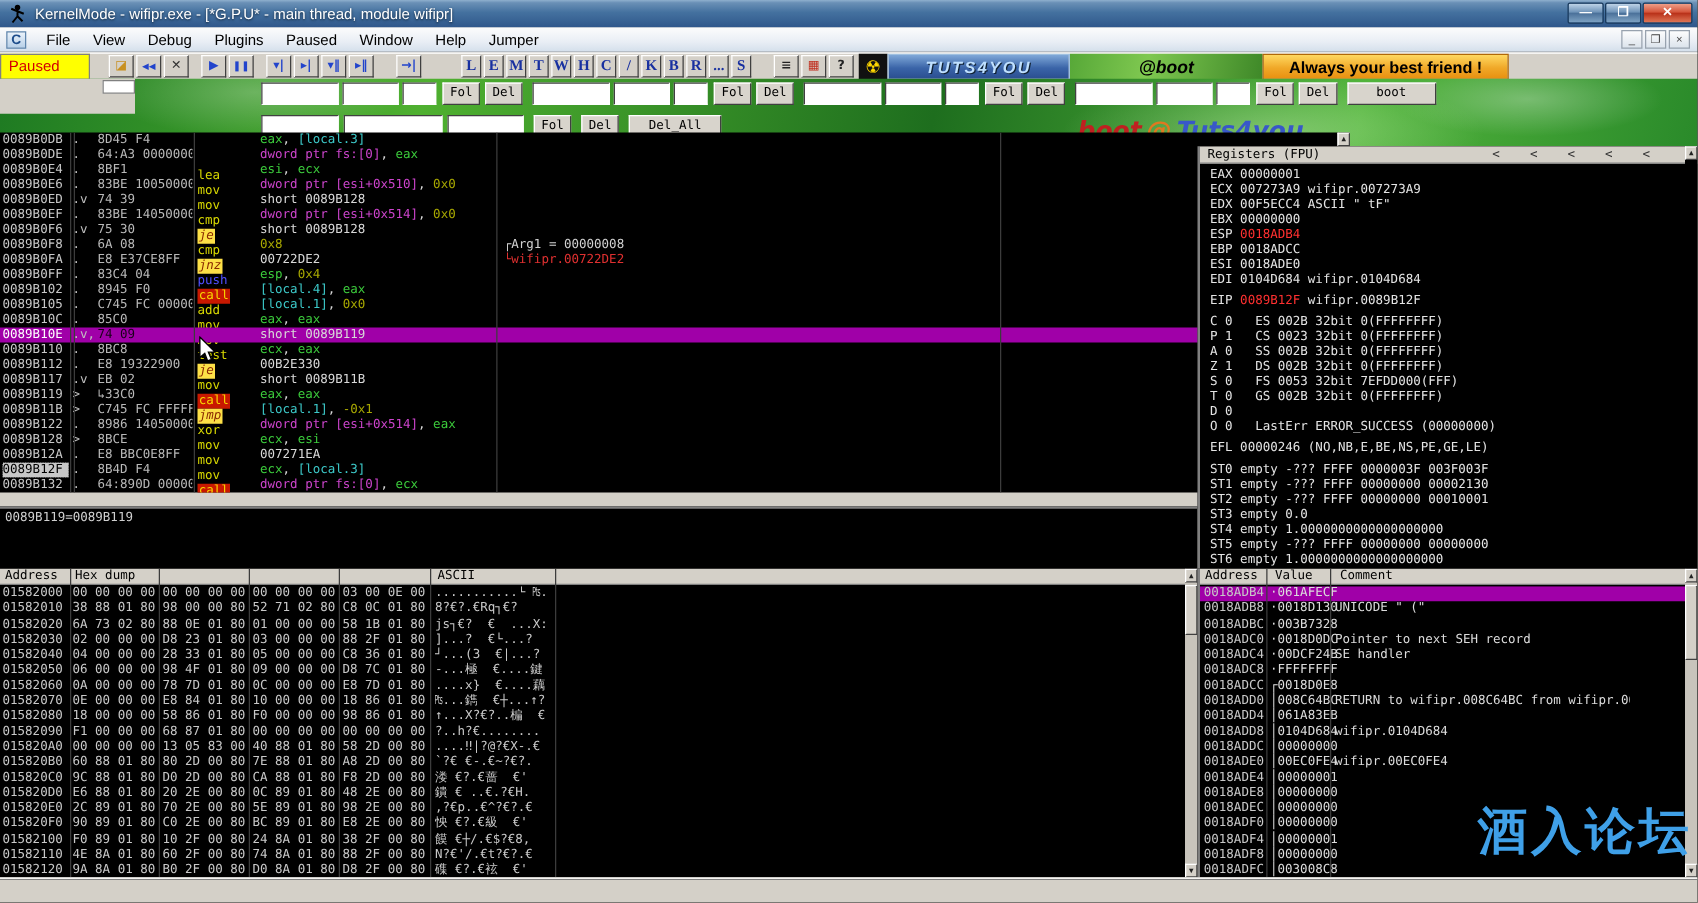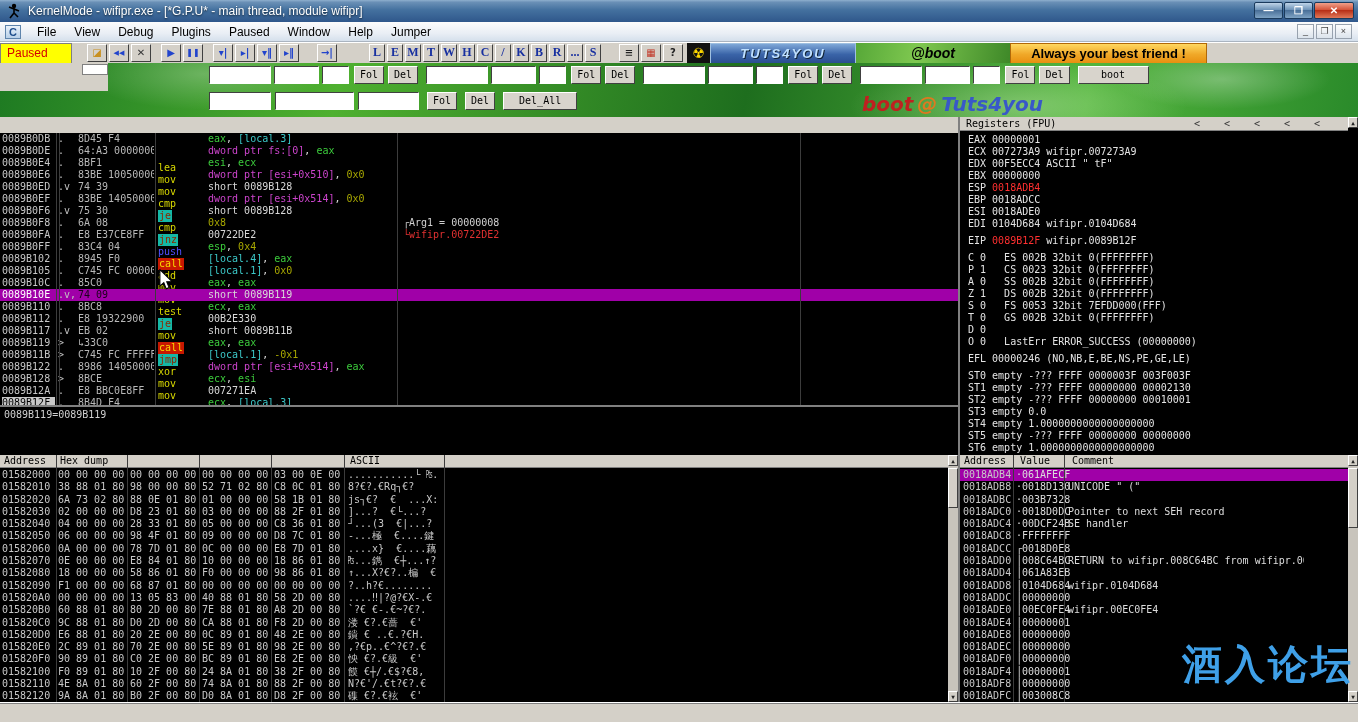--- a/index.html
+++ b/index.html
@@ -78,31 +78,31 @@
   .phead { position:absolute; left:0; top:0; right:0; height:13px; background:#D4D0C8; color:#000;
     border-bottom:1px solid #808080; line-height:12px; }
   .phead span { position:absolute; top:0; }
   .vline { position:absolute; top:0; bottom:0; width:1px; background:#3C3C3C; }
   .scrollv { position:absolute; top:0; bottom:0; right:0; width:10px; background:#C8C4BC; }
   .sarrow { position:absolute; left:0; width:10px; height:11px; background:#D4D0C8;
     border:1px solid; border-color:#fff #404040 #404040 #fff; font-size:6px; line-height:9px; text-align:center; color:#222; }
   .sthumb { position:absolute; left:0; width:10px; background:#D4D0C8; border:1px solid; border-color:#fff #404040 #404040 #fff; }
 
   
-  #disasm { left:0; top:133px; width:1080px; height:288px; }
+  #disasm { left:0; top:106px; width:1080px; height:288px; }
   .drow { position:relative; height:12px; line-height:12px; white-space:pre; }
   .drow.sel { background:#A000A8; }
   .drow.sel .c-addr { color:#FFFFFF; } .drow.sel .c-bytes { color:#1A001A; }
   .c-addr { position:absolute; left:2px; width:53px; color:#C8C8C8; }
   .addr-hl { background:#C8C8C8; color:#000 !important; outline:1px dotted #000; }
   .c-flag { position:absolute; left:58px; width:19px; color:#C0C0C0; overflow:hidden; }
   .c-bytes { position:absolute; left:78px; width:76px; color:#B8B8B8; overflow:hidden; }
   .c-mn { position:absolute; left:158px;margin-top:29px; }
   .m-plain { color:#D8D800; } .m-push { color:#5050FF; }
-  .m-jump { color:#8A2800; background:#14b8a6; padding:0 1px; }
+  .m-jump { color:#8A2800; background:#fde047; padding:0 1px;font-style:italic; }
   .m-call { color:#F8D800; background:#C81800; padding:0 1px; }
   .c-ops { position:absolute; left:208px; }
   .op-t { color:#D8D8D8; } .op-r { color:#3CCC3C; } .op-m { color:#CC44CC; }
   .op-l { color:#3CC8C8; } .op-n { color:#A8A800; }
   .c-cmt { position:absolute; left:403px; width:540px; overflow:hidden; }
   .cmt-t { color:#D0D0D0; } .cmt-r { color:#E03030; }
 
   #infoline { left:0; top:405px; width:958px; height:50px; border-top:2px solid #808080; padding:2px 0 0 4px; color:#D0D0D0; }
 
   

